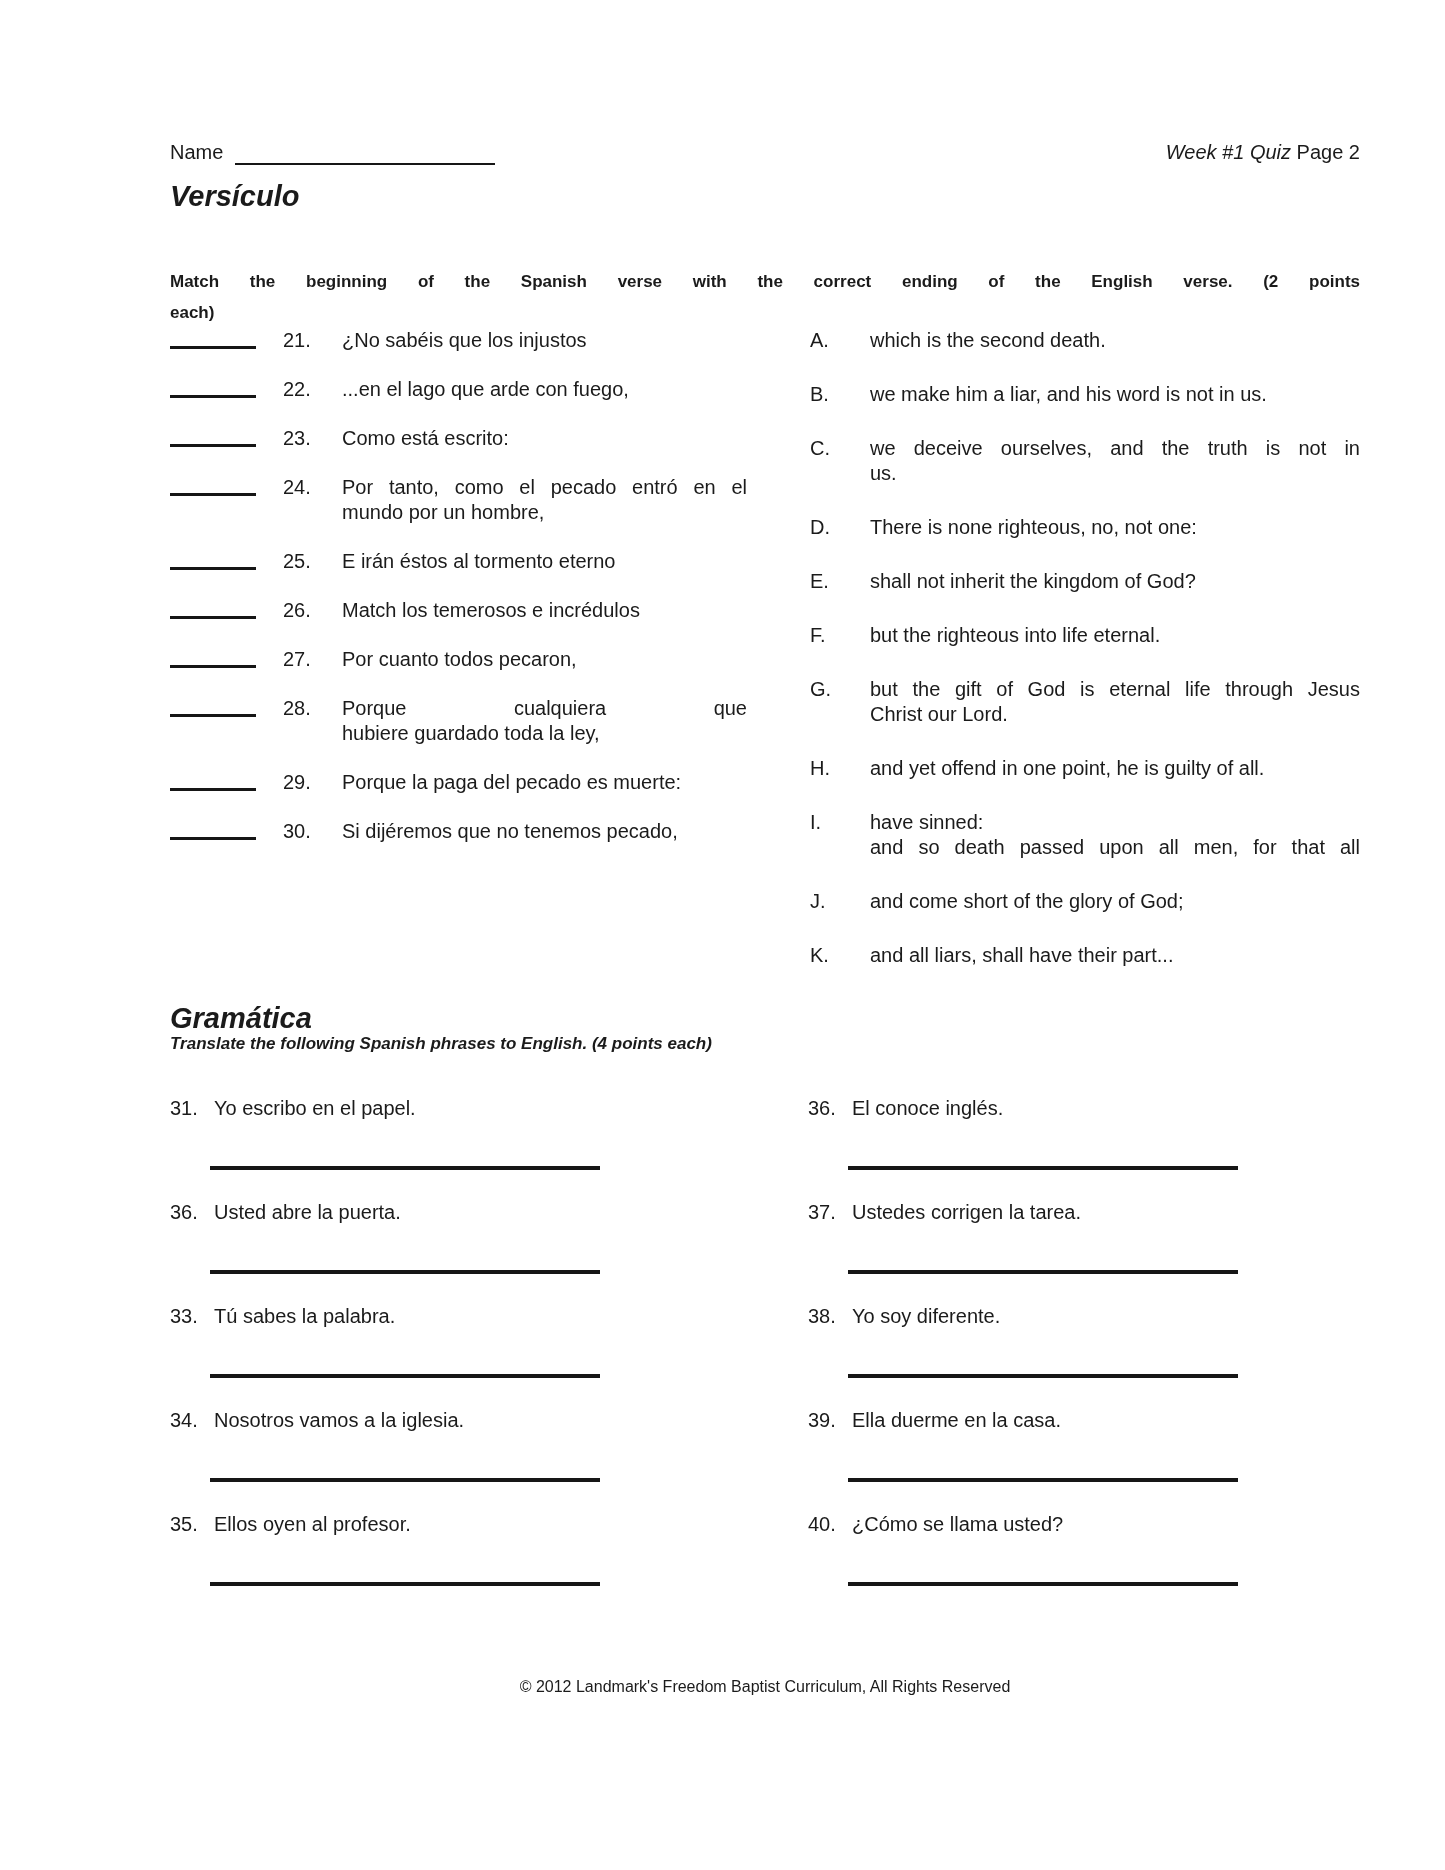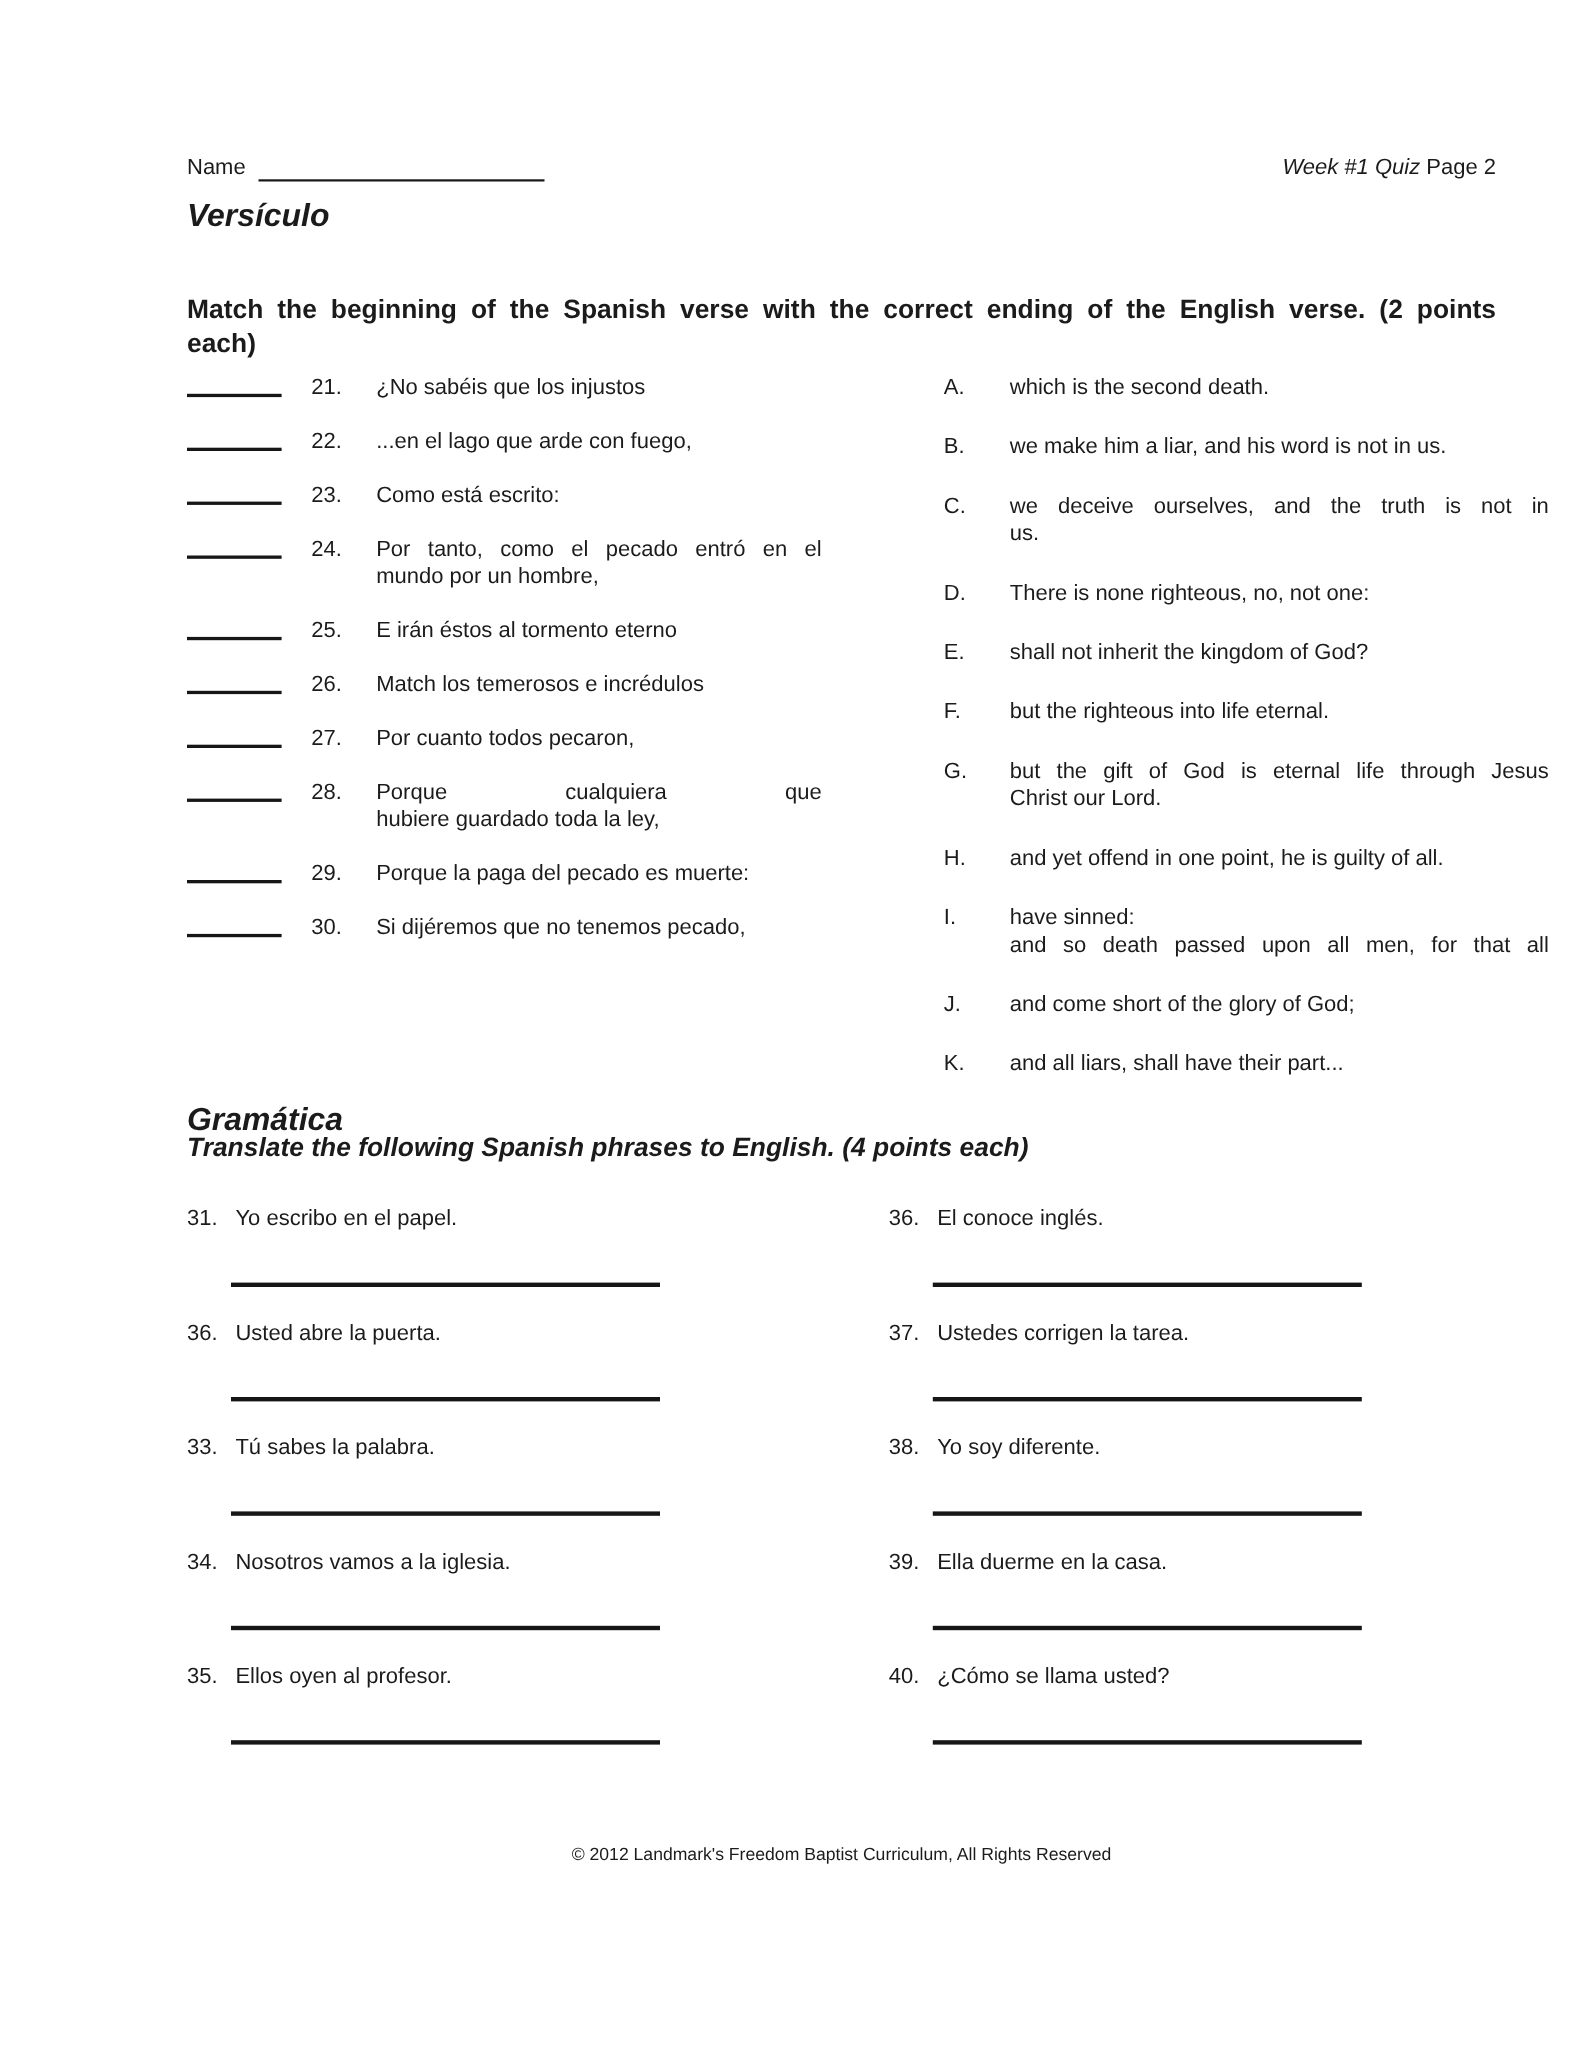--- a/index.html
+++ b/index.html
@@ -12,26 +12,26 @@
   .content-x{left:170px;width:1190px;}
 
   
   .hdr{top:140px;display:flex;justify-content:space-between;align-items:flex-end;font-size:20px;line-height:25px;}
   .name-wrap{display:flex;align-items:flex-end;text-align:center;}
   .name-line{display:inline-block;width:260px;border-bottom:2px solid #161616;height:21px;margin-left:12px;}
   .hdr-right .it{font-style:italic;}
 
   
   .sec-head{font-size:29px;font-weight:bold;font-style:italic;line-height:32px;}
-  .instr{font-size:24px;font-weight:bold;line-height:31px;}
+  .instr{font-size:17px;font-weight:bold;line-height:31px;}
   .instr .l1{display:block;text-align:justify;text-align-last:justify;}
   .instr .l2{display:block;}
 
   
-  .match-grid{top:340px;display:flex;gap:48px;}
+  .match-grid{top:328px;display:flex;}
   .m-col-left{width:640px;flex:none;}
   .m-col-right{width:550px;flex:none;}
   .m-row{display:flex;margin-bottom:24px;font-size:20px;line-height:25px;}
   .m-row-r{display:flex;margin-bottom:29px;font-size:20px;line-height:25px;}
   .m-blank{width:86px;height:18px;border-bottom:3px solid #161616;flex:none;}
   .m-num{width:59px;margin-left:27px;flex:none;}
   .m-text{width:405px;}
   .m-letter{width:60px;flex:none;}
   .m-text-r{width:490px;}
   .tline{display:block;}

